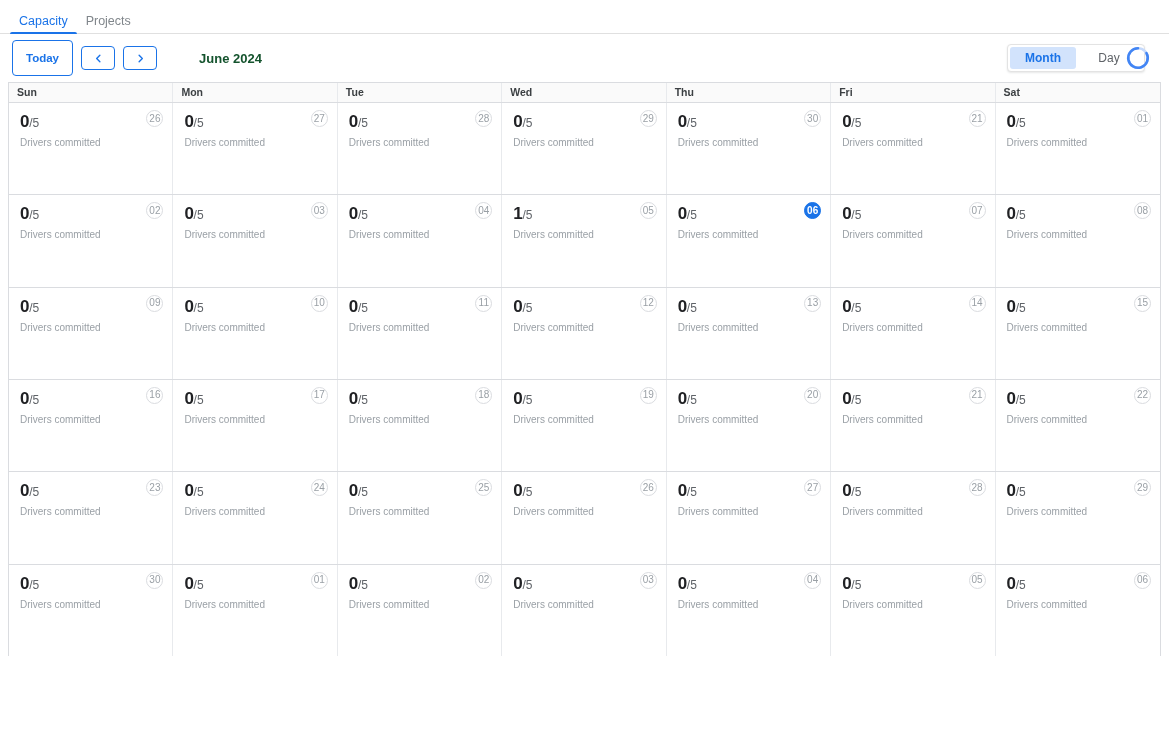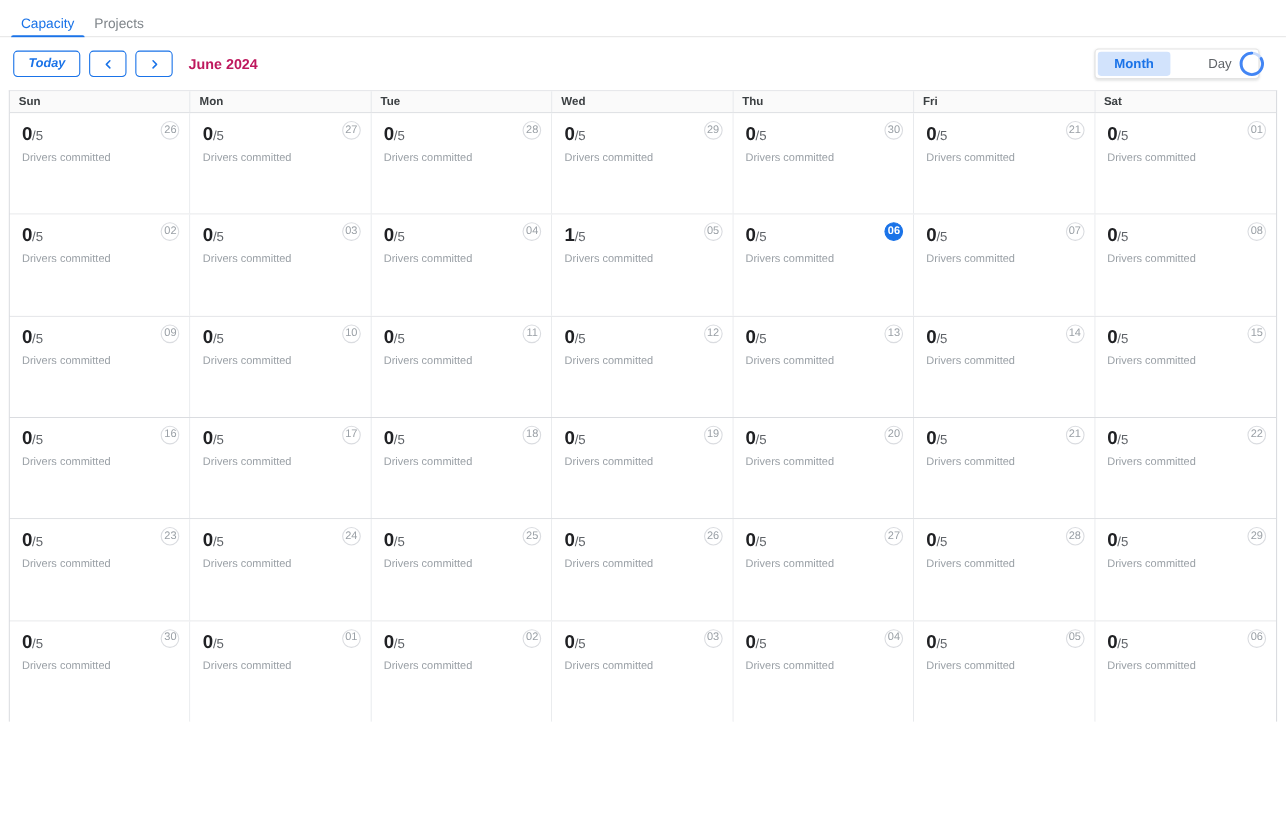--- a/index.html
+++ b/index.html
@@ -89,65 +89,63 @@
     padding: 0 12px;
     background: #ffffff;
     position: relative;
   }
   .nav-group {
     display: flex;
     align-items: center;
     gap: 8px;
   }
   .today-btn {
-    height: 24px;
+    height: 36px;
     padding: 0 13px;
     border: 1px solid #1a73e8;
     border-radius: 4px;
     background: #fff;
     color: #1a73e8;
     font-size: 11.5px;
     font-weight: 700;
     cursor: pointer;
     display: inline-flex;
     align-items: center;
-    font-style: italic;
   }
   .arrow-btn {
     width: 34px;
     height: 24px;
     border: 1px solid #1a73e8;
     border-radius: 4px;
     background: #fff;
     color: #1a73e8;
     cursor: pointer;
     display: inline-flex;
     align-items: center;
     justify-content: center;
     padding: 0;
   }
   .arrow-btn svg { display: block; }
   .month-label {
-    margin-left: 6px;
+    margin-left: 34px;
     font-size: 13px;
     font-weight: 700;
-    color: #be185d;
+    color: #14532d;
   }
   .view-toggle {
     position: absolute;
     right: 24px;
     top: 50%;
     transform: translateY(-50%);
     display: flex;
     background: #ffffff;
     border: 1px solid #e3e3e3;
     border-radius: 4px;
     padding: 2px;
     box-shadow: 0 1px 2px rgba(60,64,67,0.12);
-    gap: 12px;
   }
   .view-btn {
     min-width: 66px;
     height: 22px;
     border: none;
     background: transparent;
     font-size: 12px;
     color: #5f6368;
     cursor: pointer;
     border-radius: 3px;

